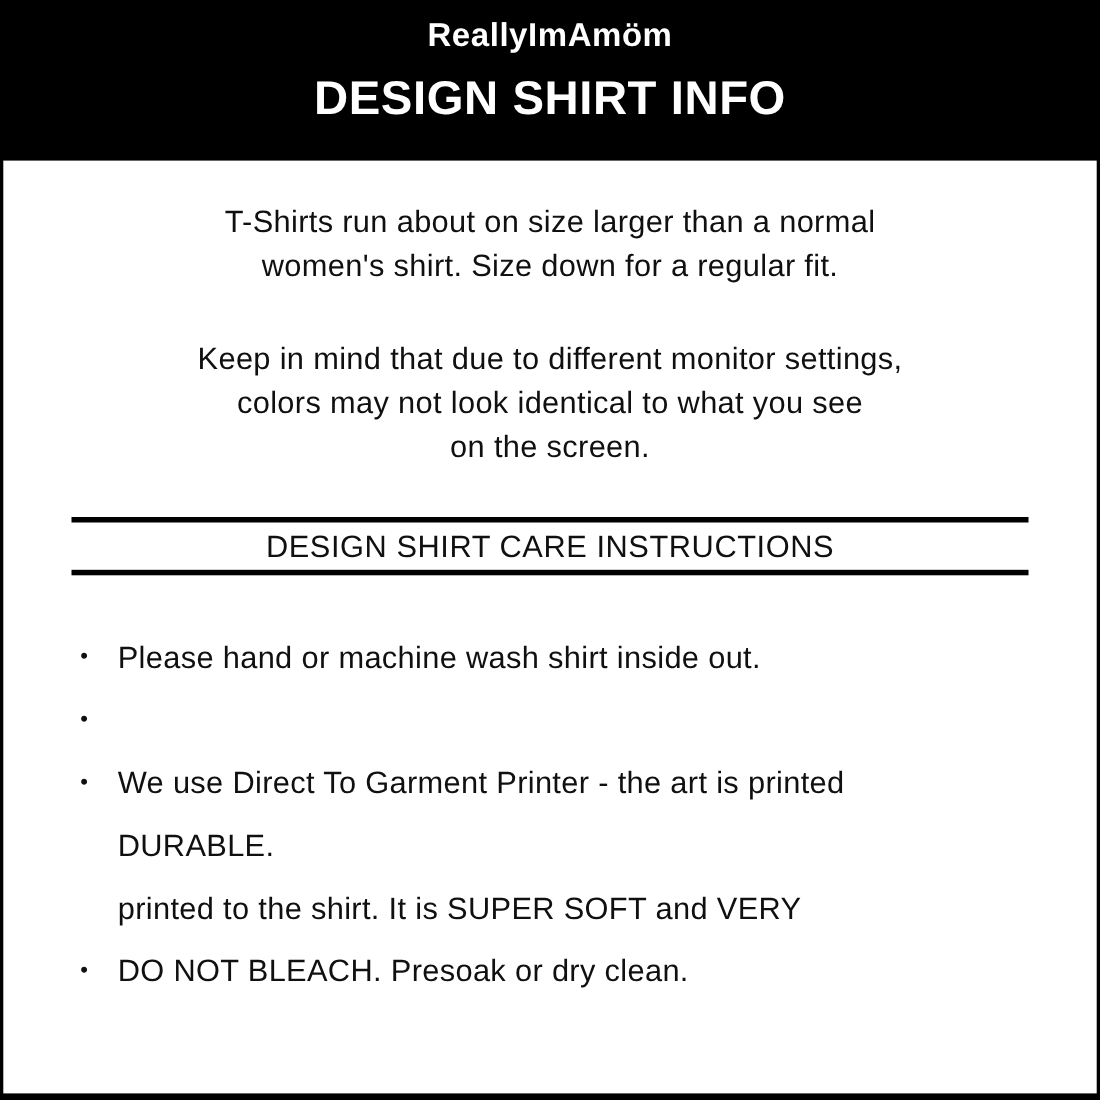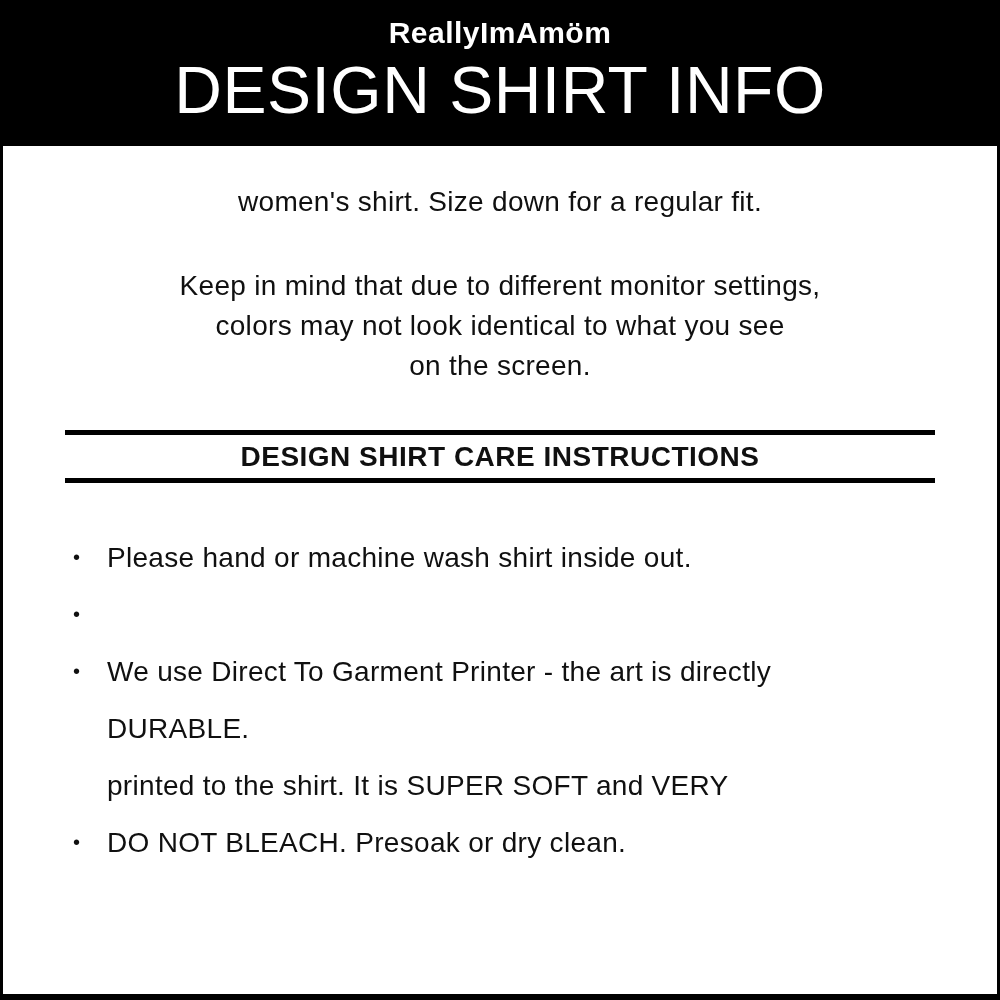--- a/index.html
+++ b/index.html
@@ -20,22 +20,22 @@
     padding-top: 14px;
   }
   .brand {
     font-size: 30px;
     font-weight: bold;
     line-height: 38px;
     letter-spacing: 0.5px;
   }
   .title {
     margin: 0;
-    font-size: 66px;
-    font-weight: normal;
+    font-size: 43px;
+    font-weight: bold;
     line-height: 76px;
     letter-spacing: 0.5px;
   }
   .content {
     position: absolute;
     top: 146px;
     left: 3px;
     right: 3px;
     bottom: 6px;
     background: #ffffff;
@@ -52,21 +52,21 @@
   .para .line { display: block; line-height: 40px; }
   .care-rule {
     height: 5px;
     background: #000000;
     margin: 0 62px;
   }
   .rule-top { margin-top: 14px; }
   .care-heading {
     margin: 0;
     font-size: 28px;
-    font-weight: bold;
+    font-weight: normal;
     text-align: center;
     line-height: 43px;
     letter-spacing: 0.5px;
   }
   .care-list {
     list-style: none;
     margin: 46px 0 0 0;
     padding: 0 40px 0 70px;
     font-size: 28px;
     letter-spacing: 0.3px;
@@ -87,20 +87,21 @@
 
   <header class="header">
     <div class="brand">ReallyImAmöm</div>
     <h1 class="title">DESIGN SHIRT INFO</h1>
   </header>
 
   <main class="content">
 
     <section class="intro">
       <p class="para">
+        <span class="line">T-Shirts run about on size larger than a normal</span>
         <span class="line">women's shirt. Size down for a regular fit.</span>
       </p>
       <p class="para">
         <span class="line">Keep in mind that due to different monitor settings,</span>
         <span class="line">colors may not look identical to what you see</span>
         <span class="line">on the screen.</span>
       </p>
     </section>
 
     <section class="care-section">
@@ -114,21 +115,21 @@
           <span class="item-lines">
             <span class="line">Please hand or machine wash shirt inside out.</span>
           </span>
         </li>
         <li class="care-item">
           <span class="bullet">•</span>
         </li>
         <li class="care-item">
           <span class="bullet">•</span>
           <span class="item-lines">
-            <span class="line">We use Direct To Garment Printer - the art is directly</span>
+            <span class="line">We use Direct To Garment Printer - the art is printed</span>
             <span class="line">DURABLE.</span>
             <span class="line">printed to the shirt. It is SUPER SOFT and VERY</span>
           </span>
         </li>
         <li class="care-item">
           <span class="bullet">•</span>
           <span class="item-lines">
             <span class="line">DO NOT BLEACH. Presoak or dry clean.</span>
           </span>
         </li>

